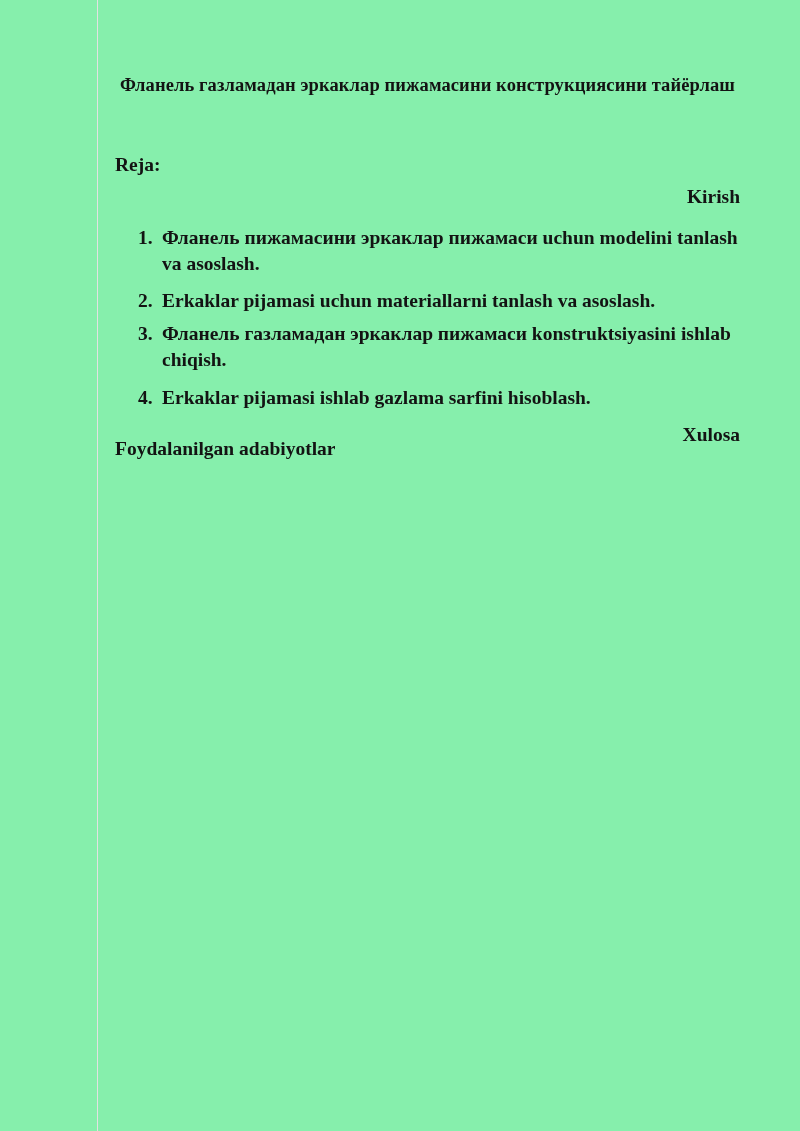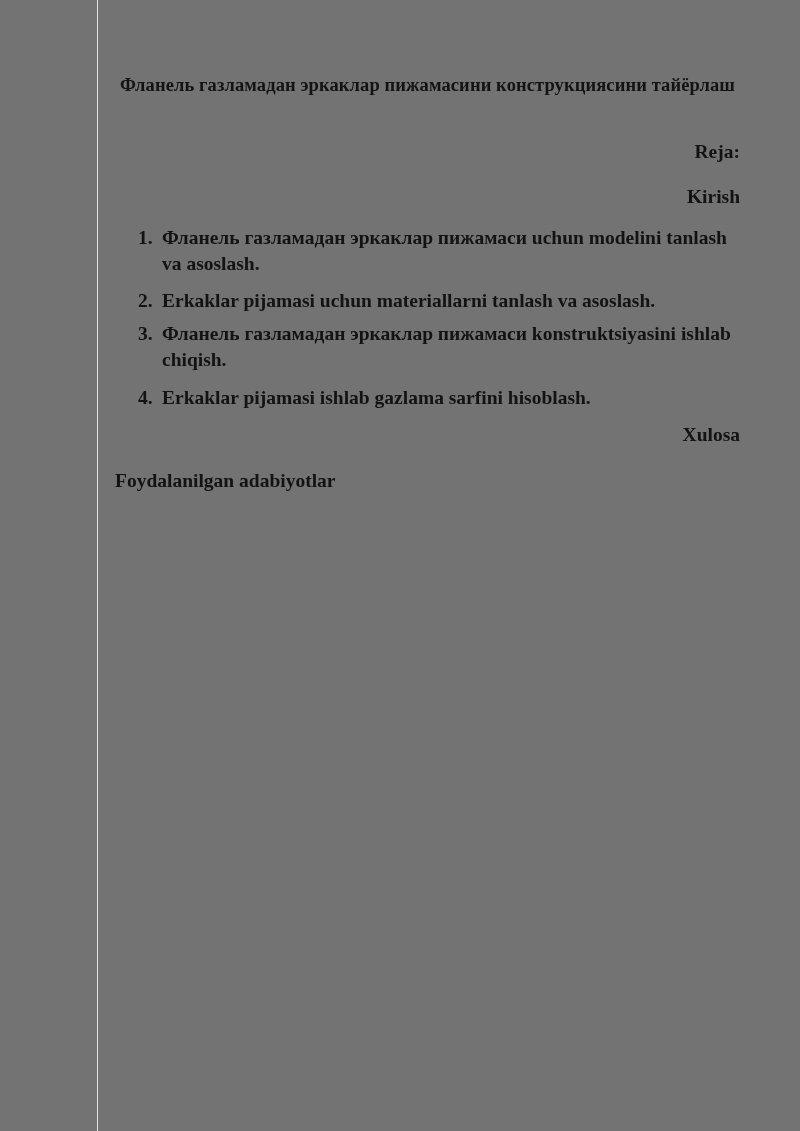--- a/index.html
+++ b/index.html
@@ -11,21 +11,21 @@
     height: 1131px;
     background: #ffffff;
     position: relative;
     font-family: "Liberation Serif", "DejaVu Serif", serif;
     color: #131313;
     overflow: hidden;
   }
   .page {
     position: absolute;
     inset: 0;
-    background: #737373;
+    background: #86efac;
   }
   .scan-edge-line {
     position: absolute;
     left: 97px;
     top: 0;
     width: 1px;
     height: 1131px;
     background: #e2e2e2;
   }
   .content {
@@ -42,30 +42,30 @@
     font-size: 19.5px;
   }
   .doc-title {
     top: 72px;
     text-align: center;
     font-size: 18.5px;
     white-space: nowrap;
     letter-spacing: 0.1px;
   }
   .doc-heading {
-    top: 139px;
-    text-align: right;
+    top: 152px;
+    text-align: left;
   }
   .sec-intro       { top: 184px; text-align: right; }
   .list-item-1     { top: 225px; }
   .list-item-2     { top: 288px; }
   .list-item-3     { top: 321px; }
   .list-item-4     { top: 385px; }
   .sec-conclusion  { top: 422px; text-align: right; }
-  .sec-references  { top: 468px; }
+  .sec-references  { top: 436px; }
 
   .list-item {
     display: flex;
     align-items: flex-start;
   }
   .list-number {
     margin-left: 23px;
     width: 24px;
     flex: 0 0 24px;
   }
@@ -82,21 +82,21 @@
   <div class="content">
 
     <div class="block doc-title">Фланель газламадан эркаклар пижамасини конструкциясини тайёрлаш</div>
 
     <div class="block doc-heading">Reja:</div>
 
     <div class="block sec-intro">Kirish</div>
 
     <div class="block list-item list-item-1">
       <span class="list-number">1.</span>
-      <span class="list-text">Фланель газламадан эркаклар пижамаси uchun  modelini tanlash va asoslash.</span>
+      <span class="list-text">Фланель пижамасини эркаклар пижамаси uchun  modelini tanlash va asoslash.</span>
     </div>
 
     <div class="block list-item list-item-2">
       <span class="list-number">2.</span>
       <span class="list-text">Erkaklar pijamasi uchun materiallarni tanlash va asoslash.</span>
     </div>
 
     <div class="block list-item list-item-3">
       <span class="list-number">3.</span>
       <span class="list-text">Фланель газламадан эркаклар пижамаси konstruktsiyasini ishlab chiqish.</span>

